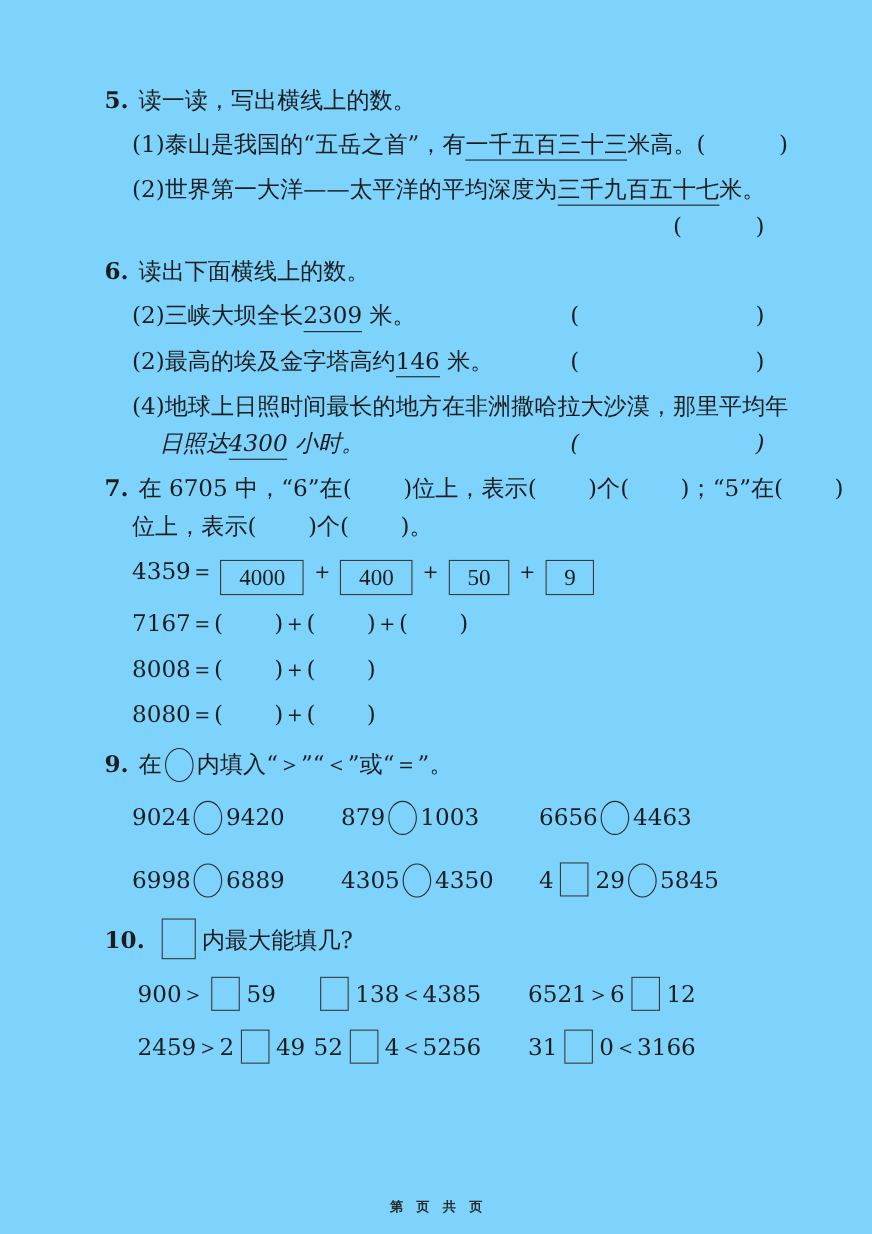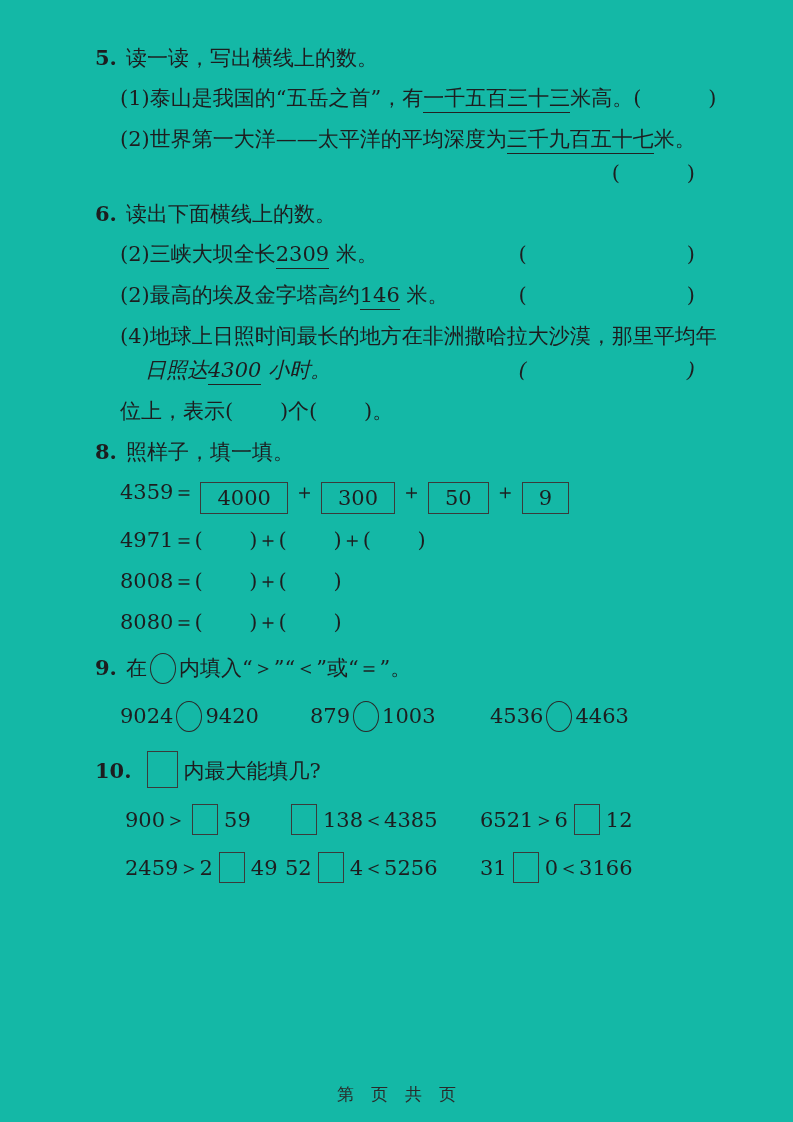--- a/index.html
+++ b/index.html
@@ -1,33 +1,33 @@
 <!DOCTYPE html>
 <html><head>
 <meta charset="utf-8">
 <style>
   html,body { margin:0; padding:0; background:#ffffff; }
   .sheet {
     position:relative; width:793px; height:1122px; box-sizing:border-box;
-    background:#14b8a6; color:#1d1d1f;
+    background:#7dd3fc; color:#1d1d1f;
     font-family:"DejaVu Serif", serif; font-size:21px;
-    padding:43px 98px 0 95px; overflow:hidden;
+    padding:76px 98px 0 95px; overflow:hidden;
   }
   .q-head { white-space:pre; line-height:30px; margin-bottom:10px; }
   .q-num { font-weight:bold; margin-right:9px; }
   .line { white-space:pre; line-height:30px; margin-bottom:11px; }
   .indent { padding-left:25px; }
   .indent2 { padding-left:50px;font-style:italic; }
   .flexline { display:flex; justify-content:space-between; align-items:flex-start; }
   .ansline { text-align:right; }
   .u { border-bottom:1.7px solid #222; padding-bottom:2px; }
   .ans { white-space:pre; }
   .box {
     display:inline-block; border:1.7px solid #3a3a3a; padding:3px 16px;
-    text-align:center; margin:0 6px; line-height:24px; vertical-align:-6px;
+    text-align:center; margin:0 6px; line-height:24px; vertical-align:-6px;font-family:Liberation Serif, serif;
   }
   .circle {
     display:inline-block; width:26px; height:31px; box-sizing:border-box;
     border:1.9px solid #2a2a2a; border-radius:50%;
     vertical-align:-9px; margin:0 3px;
   }
   .sq {
     display:inline-block; width:26px; height:31px; box-sizing:border-box;
     border:1.7px solid #3a3a3a; vertical-align:-8px; margin:0 6px;
   }
@@ -35,21 +35,21 @@
   .cmp-row {
     display:grid; grid-template-columns:190px 180px 1fr;
     padding-left:25px; margin-bottom:13px; align-items:center;
   }
   .cmp-row > span { white-space:pre; line-height:44px; }
   .q10-row { grid-template-columns:160px 195px 1fr; padding-left:30px; margin-bottom:4px; }
   .gap-sm { margin-bottom:4px; }
   .gap-md { margin-bottom:16px; }
   .footer {
     position:absolute; left:0; right:0; bottom:16px; text-align:center;
-    font-size:17px; color:#2a2a2a; white-space:pre;
+    font-size:12px; color:#2a2a2a; white-space:pre;font-weight:bold;
   }
 </style>
 </head>
 <body>
 
 <div class="sheet">
 
   <div class="q-head"><span class="q-num">5.</span><span>读一读，写出横线上的数。</span></div>
   <div class="line indent flexline">
     <span><span>(1)泰山是我国的“五岳之首”，有</span><span class="u">一千五百三十三</span><span>米高。</span></span>
@@ -66,33 +66,38 @@
   <div class="line indent flexline">
     <span><span>(2)最高的埃及金字塔高约</span><span class="u">146</span><span> 米。</span></span>
     <span class="ans">(                        )</span>
   </div>
   <div class="line indent gap-sm">(4)地球上日照时间最长的地方在非洲撒哈拉大沙漠，那里平均年</div>
   <div class="line indent2 flexline">
     <span><span>日照达</span><span class="u">4300</span><span> 小时。</span></span>
     <span class="ans">(                        )</span>
   </div>
 
+  <div class="q-head gap-sm"><span class="q-num">7.</span><span>在 6705 中，“6”在(       )位上，表示(       )个(       )；“5”在(       )</span></div>
   <div class="line indent">位上，表示(       )个(       )。</div>
 
-  <div class="q-head"><span class="q-num">8.</span><span>照样子，填一填。</span></div>
-  <div class="line indent"><span>4359＝</span><span class="box">4000</span><span>＋</span><span class="box">300</span><span>＋</span><span class="box">50</span><span>＋</span><span class="box">9</span></div>
-  <div class="line indent">4971＝(       )＋(       )＋(       )</div>
+  <div class="line indent"><span>4359＝</span><span class="box">4000</span><span>＋</span><span class="box">400</span><span>＋</span><span class="box">50</span><span>＋</span><span class="box">9</span></div>
+  <div class="line indent">7167＝(       )＋(       )＋(       )</div>
   <div class="line indent">8008＝(       )＋(       )</div>
   <div class="line indent gap-md">8080＝(       )＋(       )</div>
 
   <div class="q-head"><span class="q-num">9.</span><span>在</span><span class="circle"></span><span>内填入“＞”“＜”或“＝”。</span></div>
   <div class="cmp-row">
     <span><span>9024</span><span class="circle"></span><span>9420</span></span>
     <span><span>879</span><span class="circle"></span><span>1003</span></span>
-    <span><span>4536</span><span class="circle"></span><span>4463</span></span>
+    <span><span>6656</span><span class="circle"></span><span>4463</span></span>
+  </div>
+  <div class="cmp-row">
+    <span><span>6998</span><span class="circle"></span><span>6889</span></span>
+    <span><span>4305</span><span class="circle"></span><span>4350</span></span>
+    <span><span>4</span><span class="sq"></span><span>29</span><span class="circle"></span><span>5845</span></span>
   </div>
 
   <div class="q-head"><span class="q-num">10.</span><span class="sq big"></span><span>内最大能填几?</span></div>
   <div class="cmp-row q10-row">
     <span><span>900＞</span><span class="sq"></span><span>59</span></span>
     <span><span></span><span class="sq"></span><span>138＜4385</span></span>
     <span><span>6521＞6</span><span class="sq"></span><span>12</span></span>
   </div>
   <div class="cmp-row q10-row">
     <span><span>2459＞2</span><span class="sq"></span><span>49</span></span>

